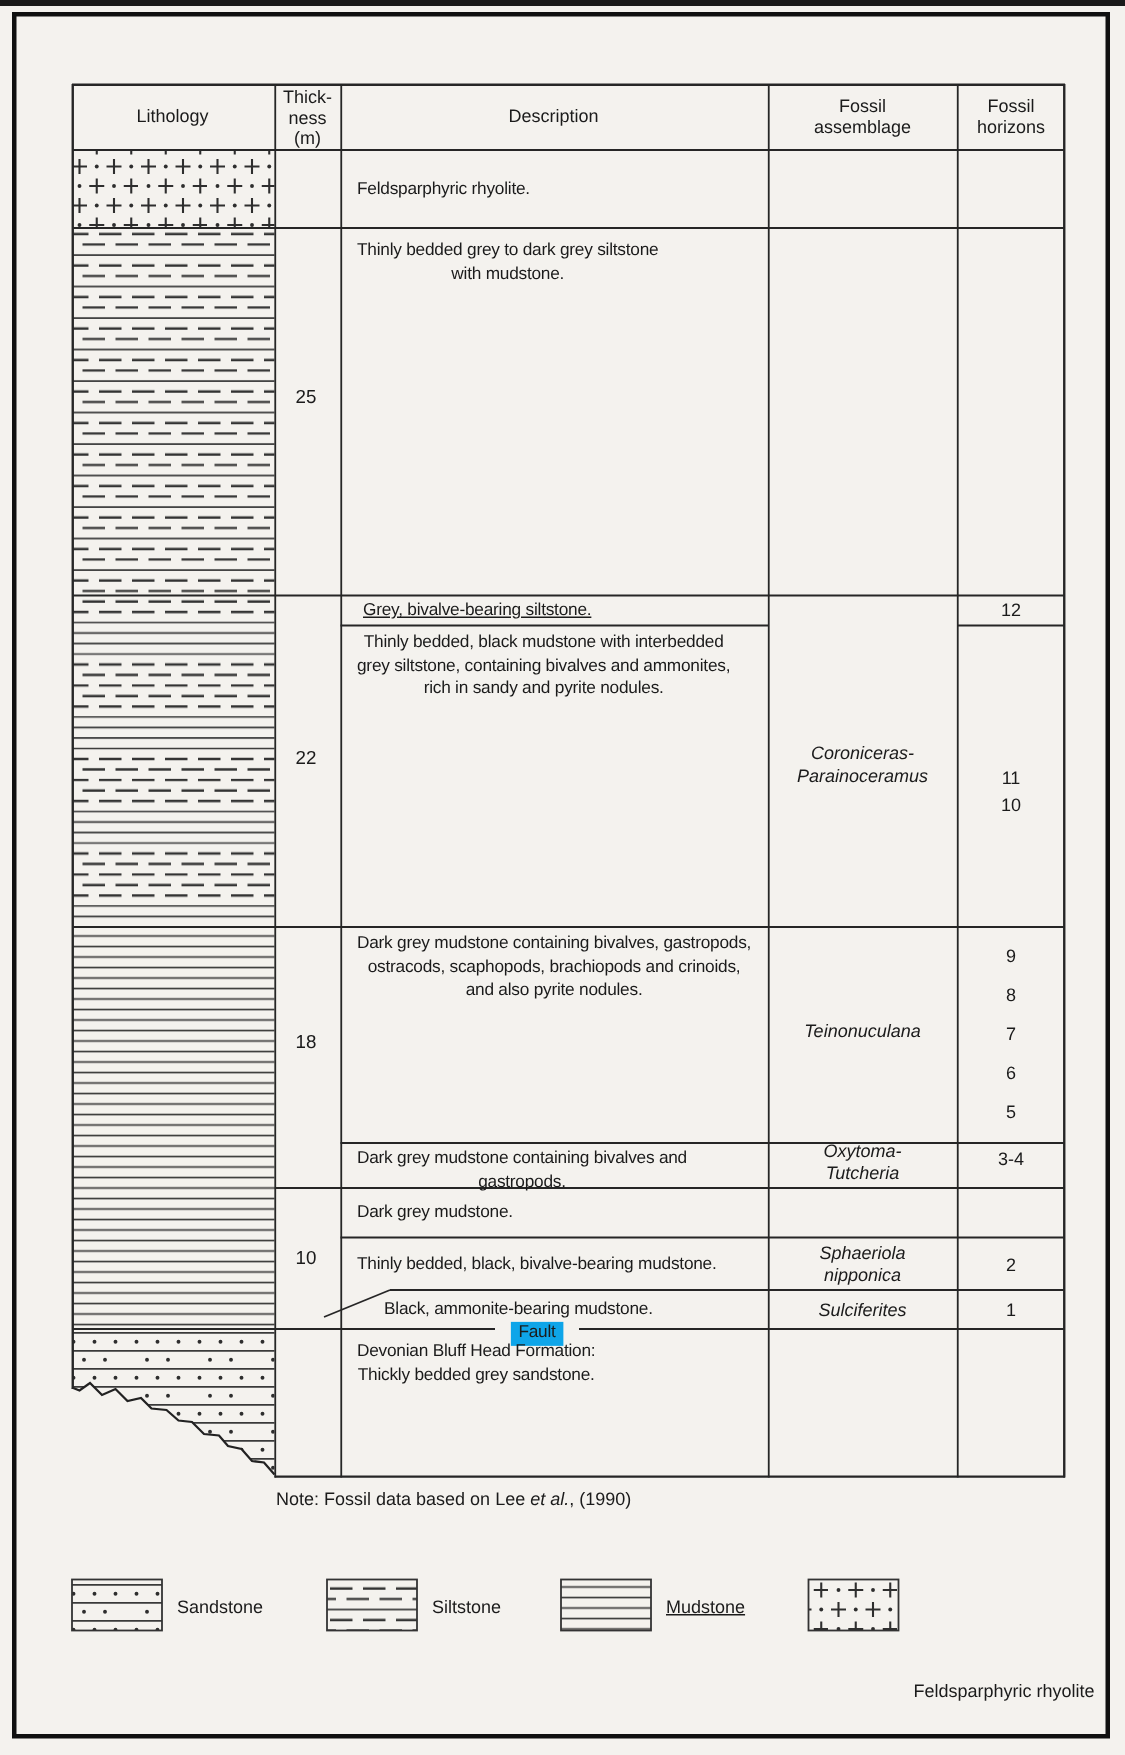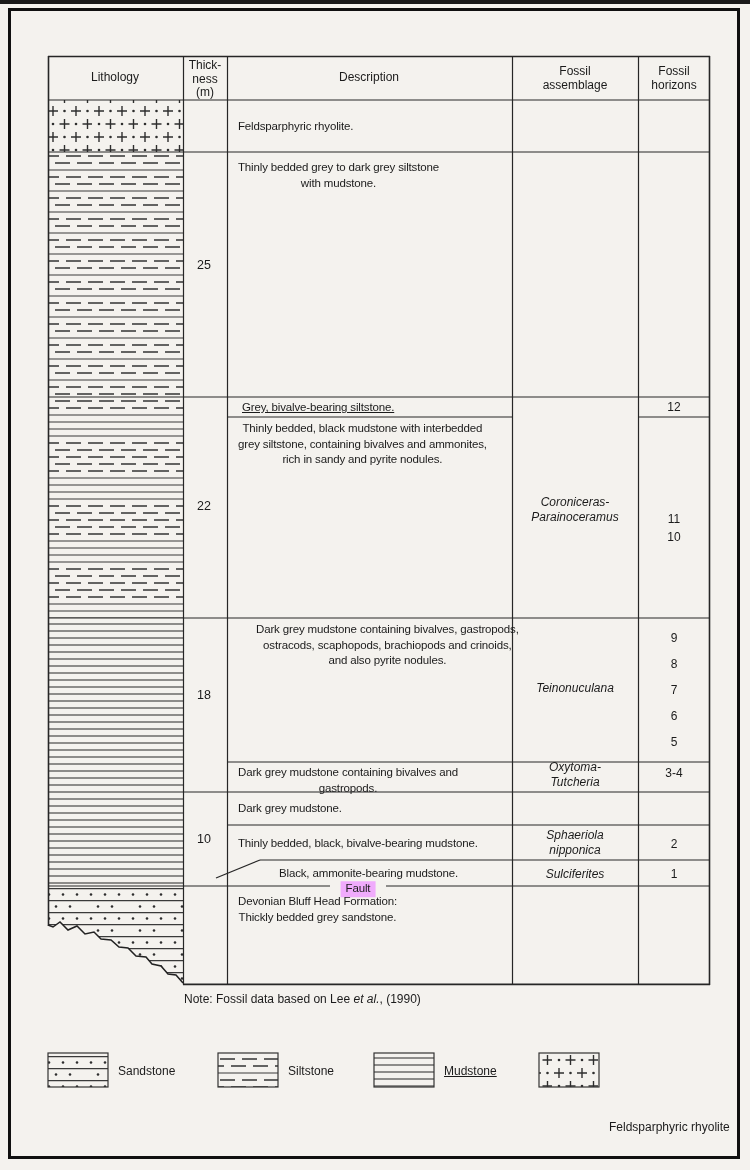--- a/index.html
+++ b/index.html
@@ -5,21 +5,21 @@
   html,body{margin:0;padding:0;background:#e9e7e2;}
   #page{position:relative;width:750px;height:1170px;background:#f4f2ee;overflow:hidden;
         font-family:"Liberation Sans","DejaVu Sans",sans-serif;color:#1b1b1b;}
   #gfx{position:absolute;left:0;top:0;z-index:1;}
   .t{position:absolute;z-index:2;font-size:12px;line-height:15px;white-space:pre-line;}
   .c{transform:translate(-50%,-50%);text-align:center;}
   .d{font-size:11.5px;line-height:15.5px;letter-spacing:-0.15px;text-align:center;}
   .it{font-style:italic;}
   .num{font-size:12.5px;}
   .hdr{font-size:12px;line-height:13.5px;}
-  .fault{background:#f0abfc;padding:0 5px;}
+  .fault{background:#0ea5e9;padding:0 5px;}
   .note-it{font-style:italic;}
 </style>
 </head>
 <body>
 
 <div id="page">
 
   <svg id="gfx" width="750" height="1170" viewBox="0 0 750 1170">
     <defs>
 
@@ -123,28 +123,28 @@
   <div class="t c num" style="left:204px;top:695px;">18</div>
   <div class="t c num" style="left:204px;top:839px;">10</div>
 
   <div class="t d" style="left:238px;top:119px;">Feldsparphyric rhyolite.</div>
   <div class="t d" style="left:238px;top:160px;">Thinly bedded grey to dark grey siltstone
 with mudstone.</div>
   <div class="t d" style="left:242px;top:400px;text-decoration:underline;">Grey, bivalve-bearing siltstone.</div>
   <div class="t d" style="left:238px;top:421px;">Thinly bedded, black mudstone with interbedded
 grey siltstone, containing bivalves and ammonites,
 rich in sandy and pyrite nodules.</div>
-  <div class="t d" style="left:256px;top:622px;">Dark grey mudstone containing bivalves, gastropods,
+  <div class="t d" style="left:238px;top:622px;">Dark grey mudstone containing bivalves, gastropods,
 ostracods, scaphopods, brachiopods and crinoids,
 and also pyrite nodules.</div>
   <div class="t d" style="left:238px;top:765px;">Dark grey mudstone containing bivalves and
 gastropods.</div>
   <div class="t d" style="left:238px;top:801px;">Dark grey mudstone.</div>
   <div class="t d" style="left:238px;top:836px;">Thinly bedded, black, bivalve-bearing mudstone.</div>
-  <div class="t d" style="left:256px;top:866px;margin-left:23px;">Black, ammonite-bearing mudstone.</div>
+  <div class="t d" style="left:256px;top:866px;">Black, ammonite-bearing mudstone.</div>
   <div class="t c d fault" style="left:358px;top:889px;">Fault</div>
   <div class="t d" style="left:238px;top:894px;">Devonian Bluff Head Formation:
 Thickly bedded grey sandstone.</div>
 
   <div class="t c it" style="left:575px;top:510px;">Coroniceras-
 Parainoceramus</div>
   <div class="t c it" style="left:575px;top:688px;">Teinonuculana</div>
   <div class="t c it" style="left:575px;top:775px;">Oxytoma-
 Tutcheria</div>
   <div class="t c it" style="left:575px;top:843px;">Sphaeriola

